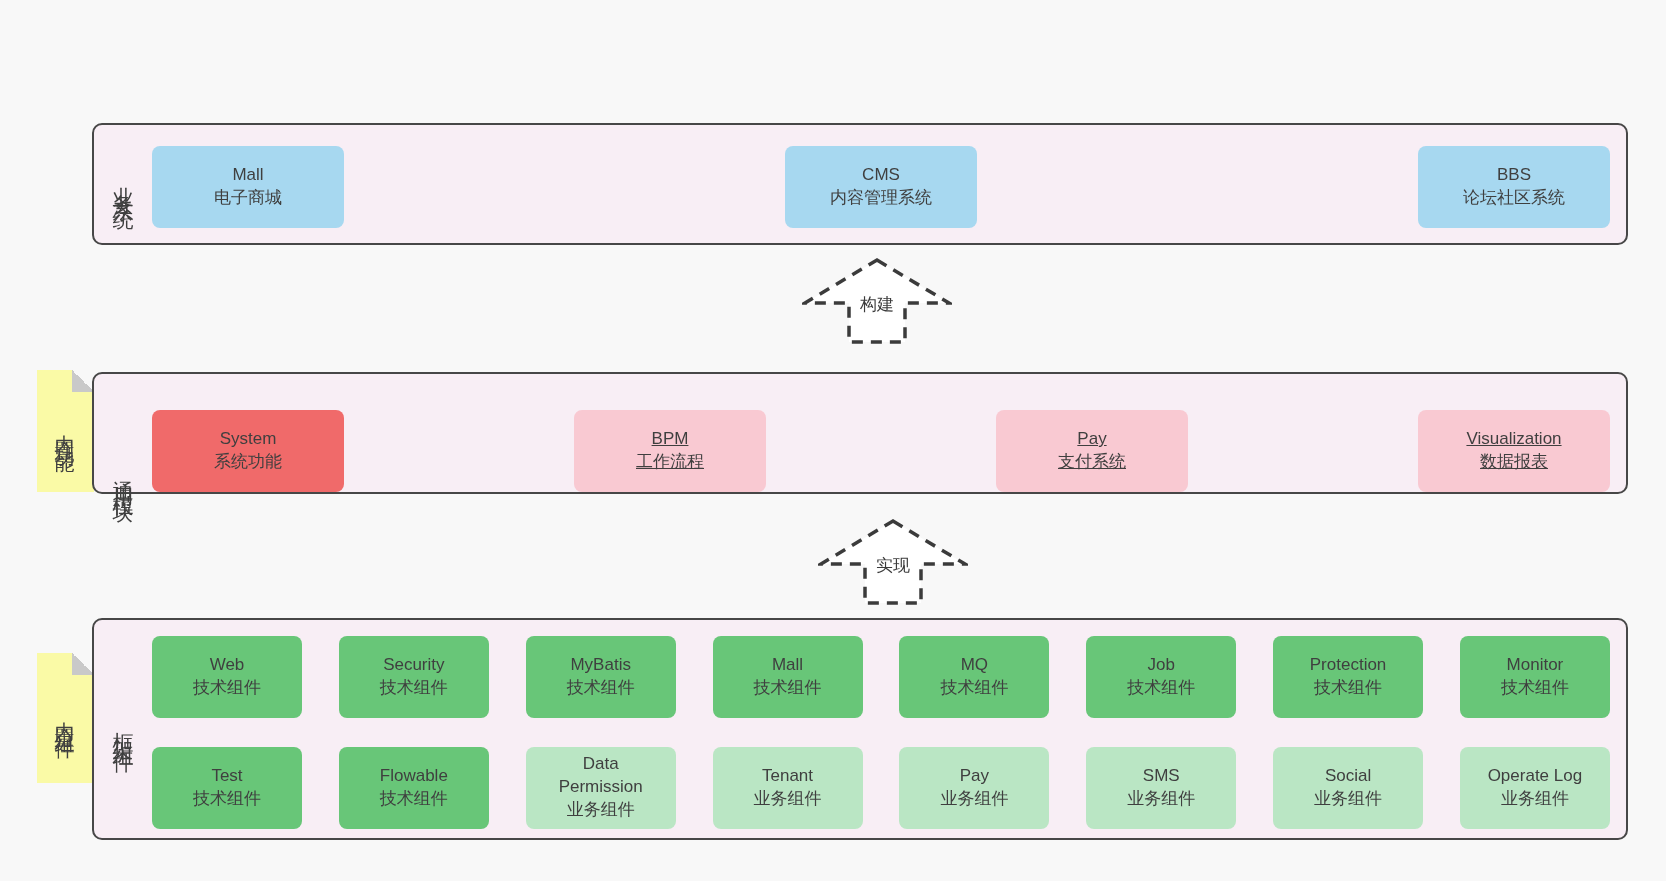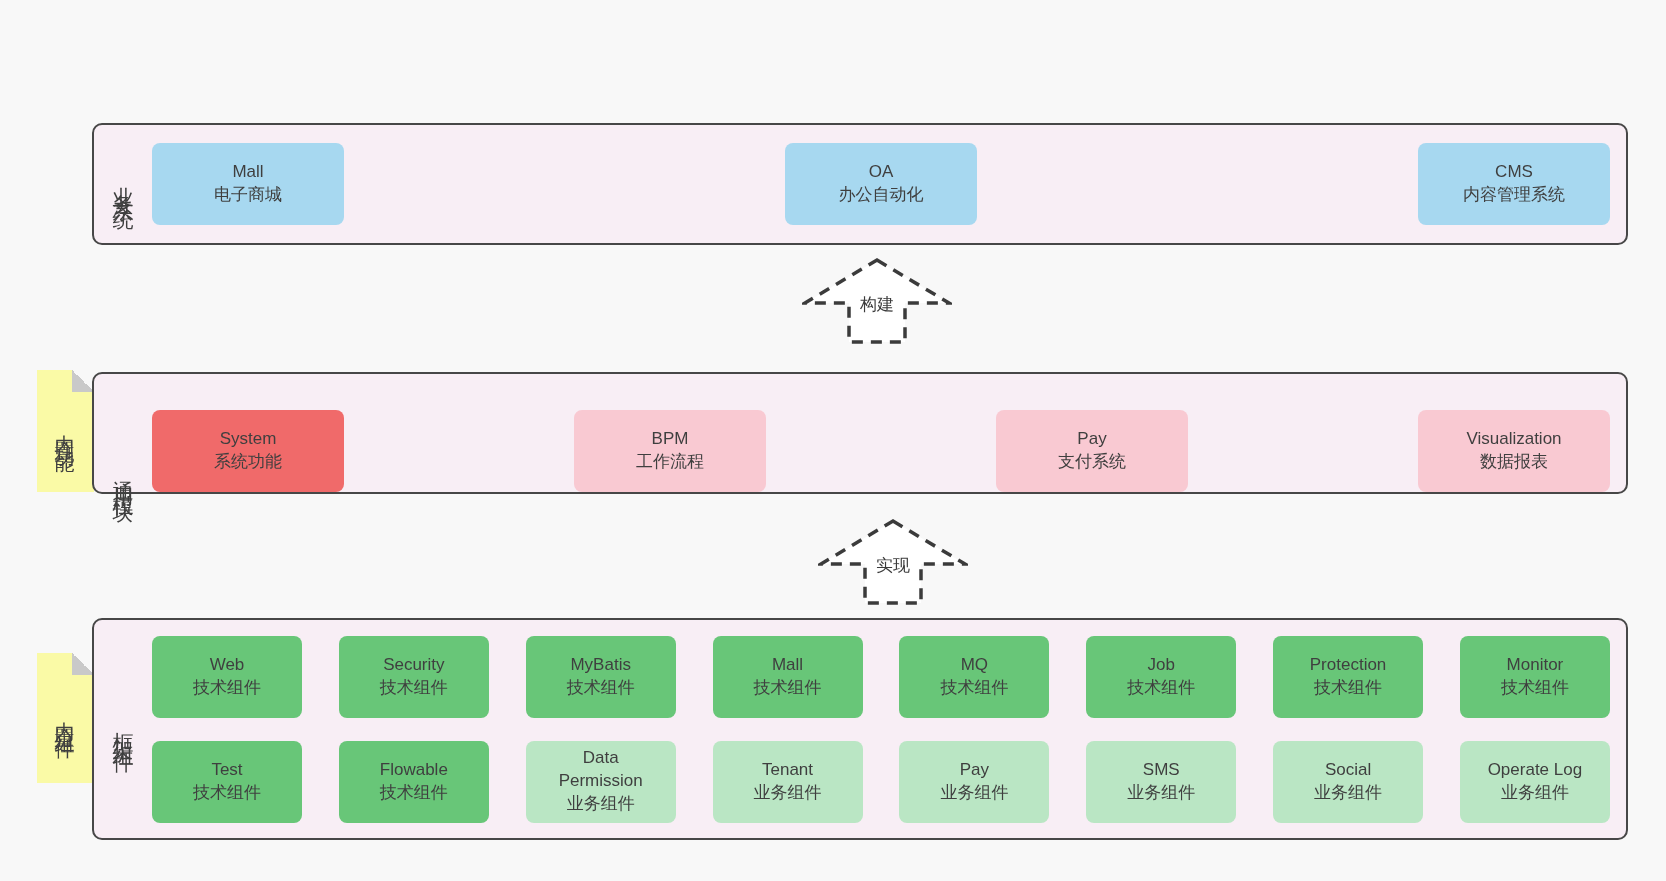--- a/index.html
+++ b/index.html
@@ -27,26 +27,27 @@
   .rowsarea{
     flex:1; display:flex; flex-direction:column; justify-content:center;
     gap:23px; padding-right:16px;
   }
   .row{display:flex; justify-content:space-between;}
   .box{
     height:82px; border-radius:8px; box-sizing:border-box;
     display:flex; flex-direction:column; align-items:center; justify-content:center;
     font-size:17px; line-height:1.35; text-align:center; color:var(--text);
     padding:0 8px;
+    margin-top:6px;
   }
   .wide .box{flex:0 0 192px;}
   .narrow .box{flex:0 0 150px;}
   .narrow .box-title{max-width:112px;}
   .blue{background:var(--blue);} .red{background:var(--red);}
-  .pink{background:var(--pink);} .green{background:var(--green);text-align:right;}
+  .pink{background:var(--pink);text-decoration:underline;} .green{background:var(--green);text-align:right;}
   .lightgreen{background:var(--lightgreen);}
   .note{
     position:absolute; width:57px; background:var(--note); z-index:0;
   }
   .note::after{
     content:""; position:absolute; top:0; right:0; width:22px; height:22px;
     background:linear-gradient(to bottom left, var(--bg) 0 50%, var(--fold) 50% 100%);
   }
   .note-text{
     position:absolute; inset:0; display:flex; align-items:center; justify-content:center;
@@ -68,26 +69,26 @@
   <section class="layer">
     <div class="container wide" style="top:123px;height:122px;">
       <div class="vlabel">业务系统</div>
       <div class="rowsarea">
           <div class="row">
             <div class="box blue">
               <div class="box-title">Mall</div>
               <div class="box-sub">电子商城</div>
             </div>
             <div class="box blue">
-              <div class="box-title">OA</div>
-              <div class="box-sub">办公自动化</div>
-            </div>
-            <div class="box blue">
               <div class="box-title">CMS</div>
               <div class="box-sub">内容管理系统</div>
+            </div>
+            <div class="box blue">
+              <div class="box-title">BBS</div>
+              <div class="box-sub">论坛社区系统</div>
             </div>
           </div>
         </div>
     </div>
   </section>
 
   <svg class="arrow" style="left:802px;top:256px;" width="150" height="90" viewBox="0 0 150 90">
     <path d="M75 4 L147 47 H103 V86 H47 V47 H3 Z"></path>
     <rect x="50" y="35" width="50" height="26" fill="#ffffff"></rect>
     <text x="75" y="54" text-anchor="middle">构建</text>

